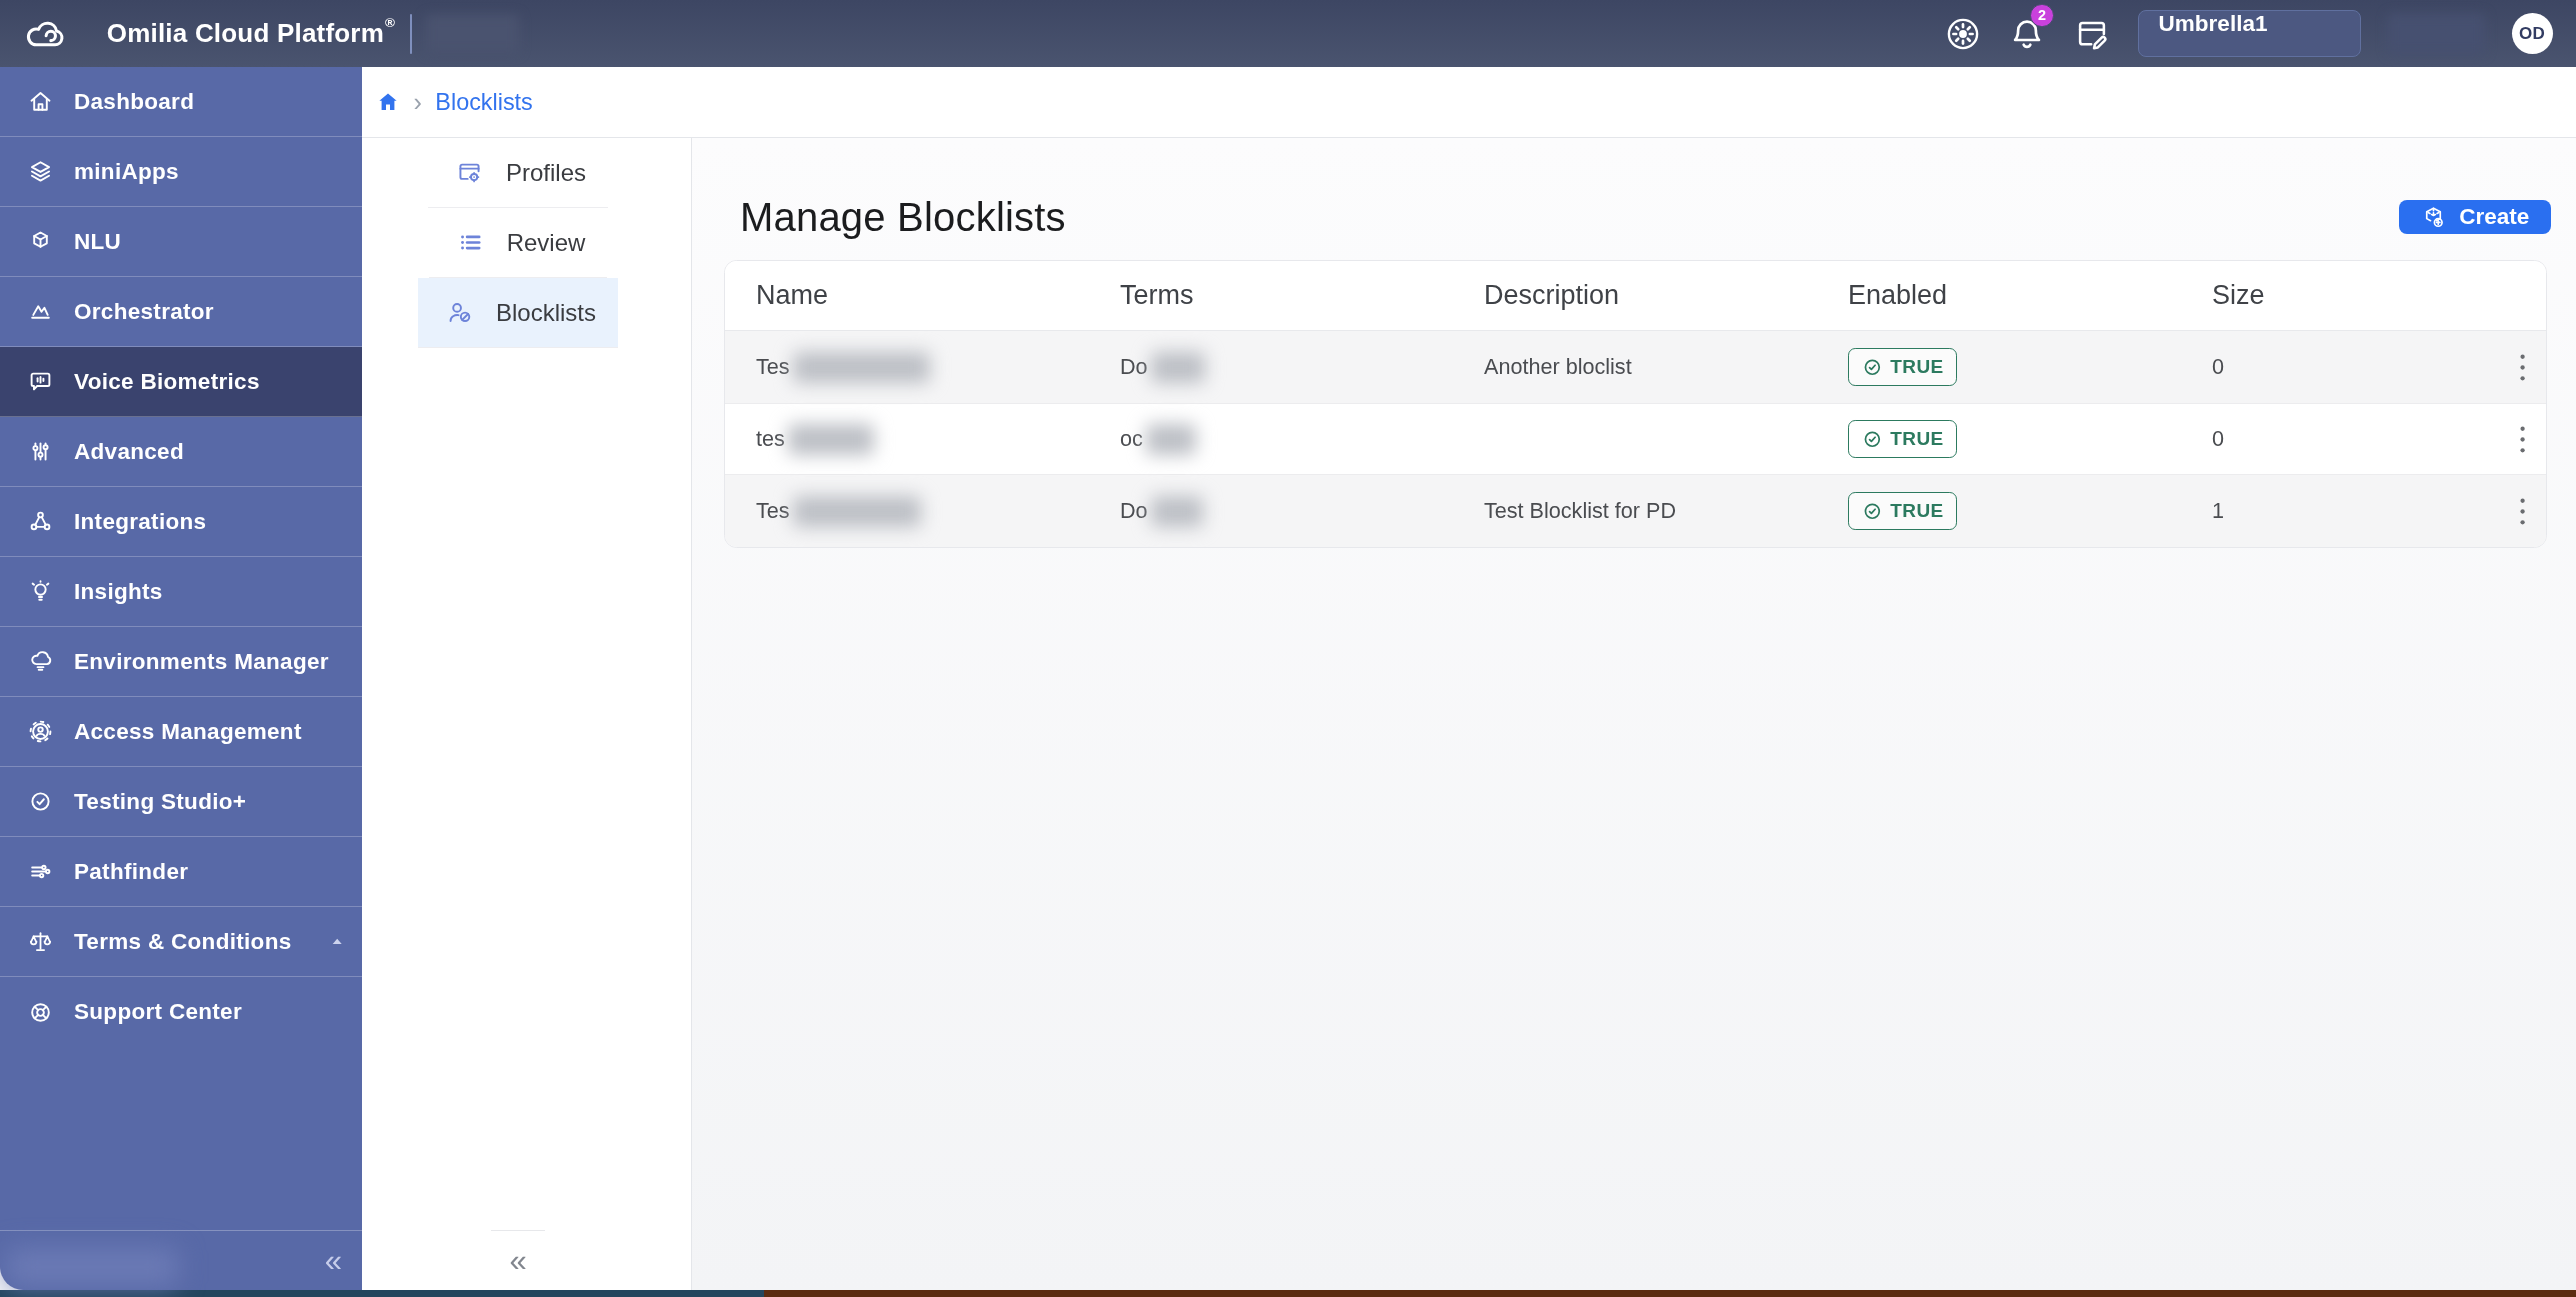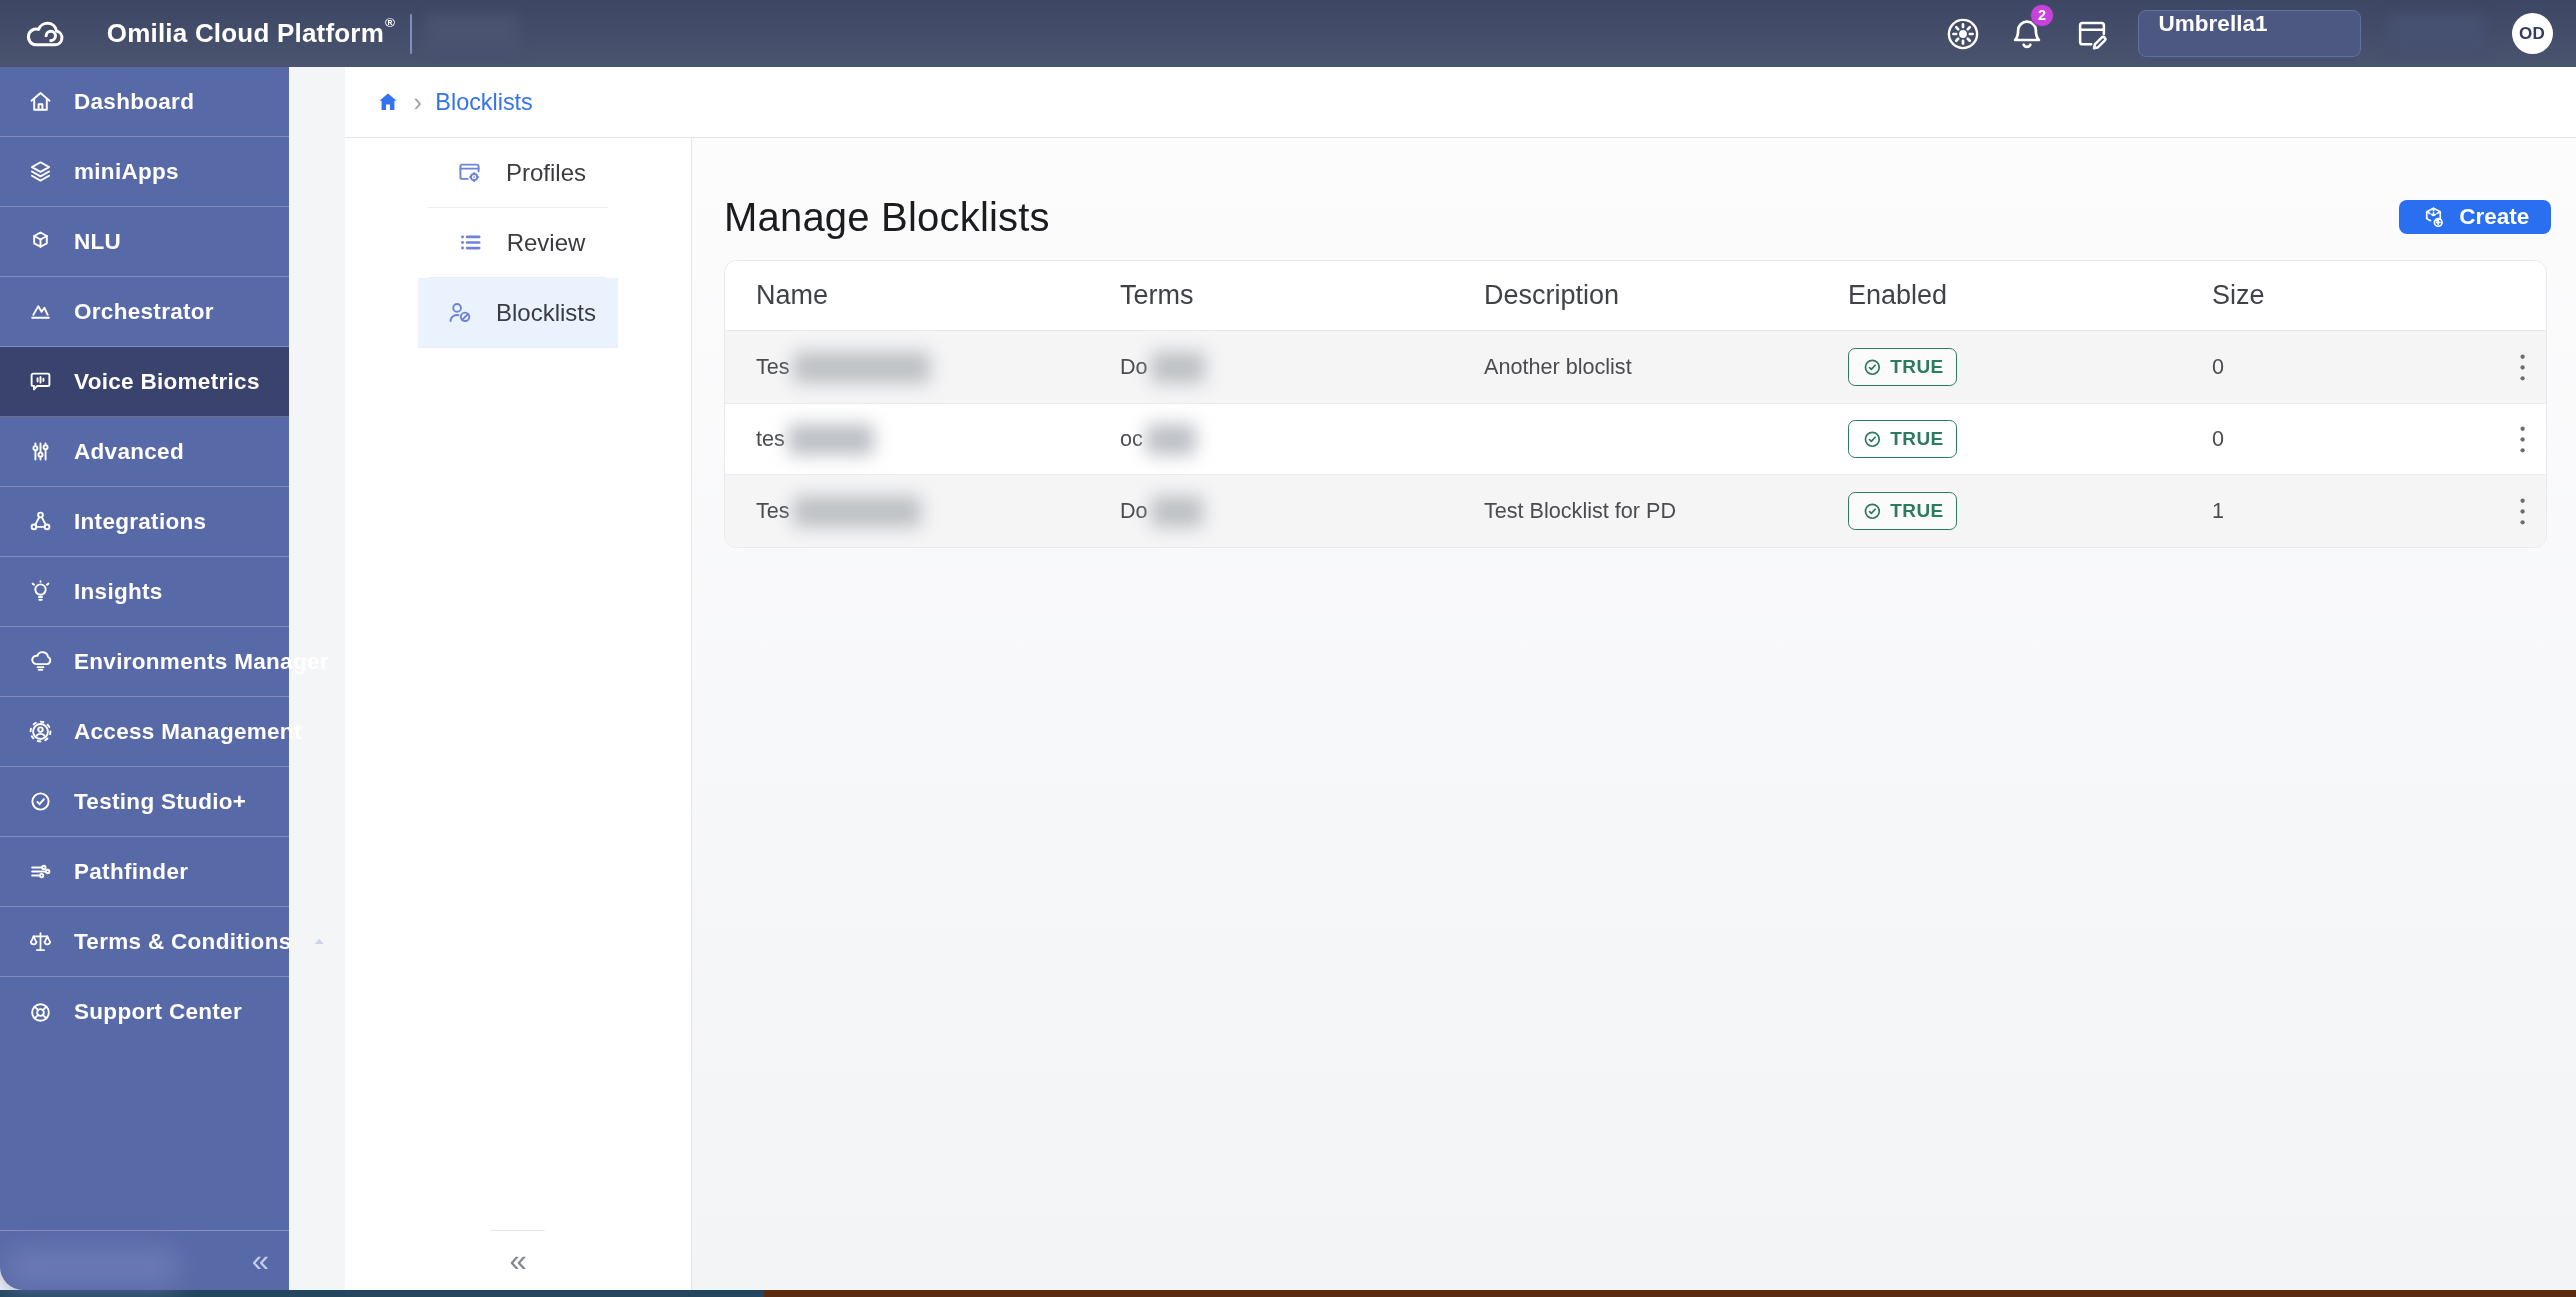--- a/index.html
+++ b/index.html
@@ -27,21 +27,21 @@
               background:#c941dd;color:#fff;font-size:14.4px;font-weight:700;display:flex;
               align-items:center;justify-content:center;border:1.8px solid #434d6c;box-sizing:border-box;}
   .org-select{min-width:223px;height:47px;background:#4c5881;border:0.9px solid #60709f;border-radius:8px;
               color:#fff;font-size:22.5px;font-weight:600;display:flex;align-items:flex-start;
               padding:0 20px;box-sizing:border-box;cursor:pointer;}
   .tb-redact-right{width:97px;height:40px;background:#465070;}
   .avatar{width:41px;height:41px;border-radius:50%;background:#fff;color:#323c62;font-weight:700;
           font-size:17px;display:flex;align-items:center;justify-content:center;letter-spacing:0.4px;cursor:pointer;}
 
   
-  .sidebar{position:absolute;top:67px;left:0;width:289px;bottom:8px;background:#5869a7;
+  .sidebar{position:absolute;top:67px;left:0;width:362px;bottom:8px;background:#5869a7;
            border-bottom-left-radius:23.4px;display:flex;flex-direction:column;z-index:5;}
   .sb-item{height:70px;min-height:70px;display:flex;align-items:center;gap:20px;
            padding:0 18px 0 27px;border-bottom:0.9px solid rgba(255,255,255,.24);
            color:#fff;cursor:pointer;box-sizing:border-box;}
   .sb-item.selected{background:#3a436e;}
   .sb-label{font-size:22.5px;font-weight:600;letter-spacing:0.3px;white-space:nowrap;}
   .sb-caret{margin-left:auto;display:flex;}
   .sb-fill{flex:1;}
   .sb-footer{height:59px;min-height:59px;border-top:0.9px solid rgba(255,255,255,.28);
              display:flex;align-items:center;justify-content:flex-end;padding:0 20px;position:relative;}
@@ -65,21 +65,21 @@
            font-size:24px;font-weight:400;cursor:pointer;box-sizing:border-box;}
   .sn-item.selected{background:#e9f2fd;}
   .sn-footer{margin-top:auto;height:59px;min-height:59px;border-top:0.9px solid #e7e8eb;
              display:flex;align-items:center;justify-content:flex-end;padding:0 18px;}
   .sn-collapse{color:#82868e;font-size:31px;line-height:1;cursor:pointer;}
 
   .content{flex:1;background:linear-gradient(180deg,#fcfcfd 0%,#f3f4f6 100%);
            padding:0 12.6px 0 32px;box-sizing:border-box;overflow:hidden;}
   .content-head{display:flex;align-items:center;justify-content:space-between;margin-top:52px;height:54px;
                 padding-right:12.6px;}
-  .page-title{font-size:40px;font-weight:400;color:#1b1c1e;margin:0;letter-spacing:0.2px;}
+  .page-title{font-size:40px;font-weight:400;color:#1b1c1e;margin:16px;letter-spacing:0.2px;}
   .create-btn{display:flex;align-items:center;gap:11.7px;background:#2a6ff0;color:#fff;border:none;
               border-radius:8px;height:34px;padding:0 21.6px;font-size:22.5px;font-weight:700;cursor:pointer;}
 
   
   .table-card{margin-top:16px;width:1823px;background:#fff;border:0.9px solid #e7e8ec;border-radius:12.6px;
               overflow:hidden;box-sizing:border-box;}
   .tgrid{display:grid;grid-template-columns:364px 364px 364px 364px 1fr 67px;align-items:center;
          padding-left:31px;box-sizing:border-box;}
   .thead{height:70px;color:#3f4247;font-size:27px;font-weight:400;border-bottom:0.9px solid #e8e9ec;background:#fff;}
   .trow{height:72px;color:#4a4c50;font-size:21.6px;}

